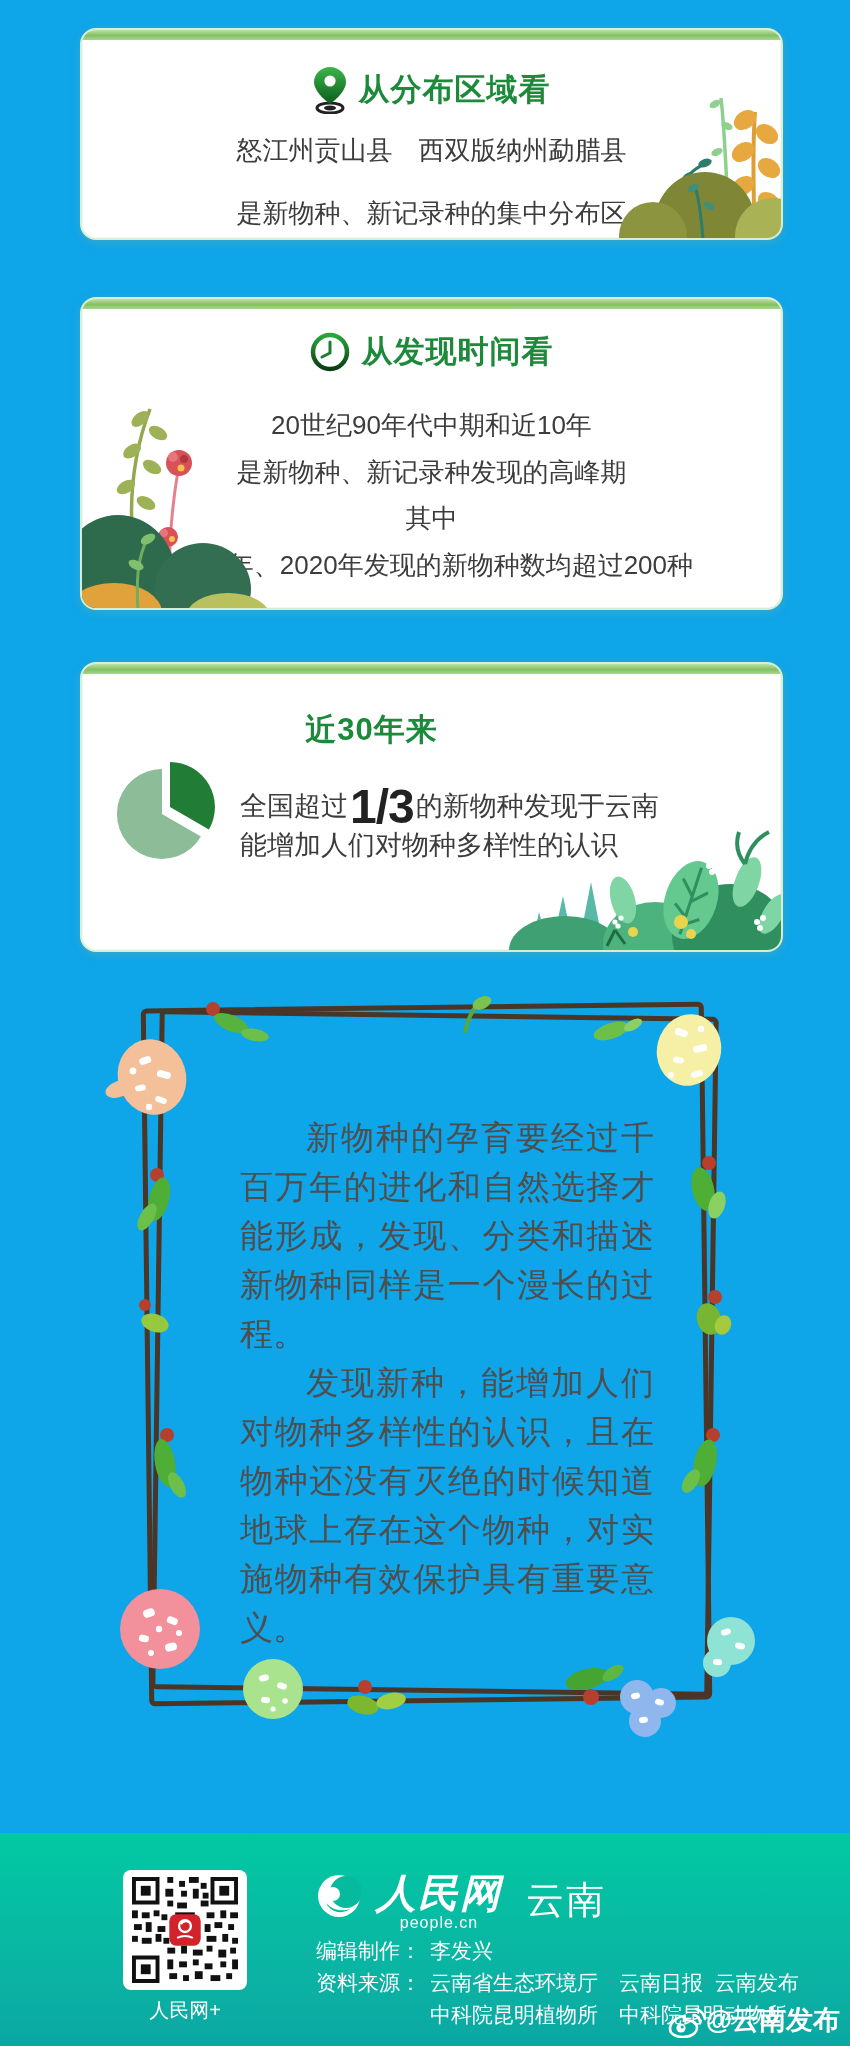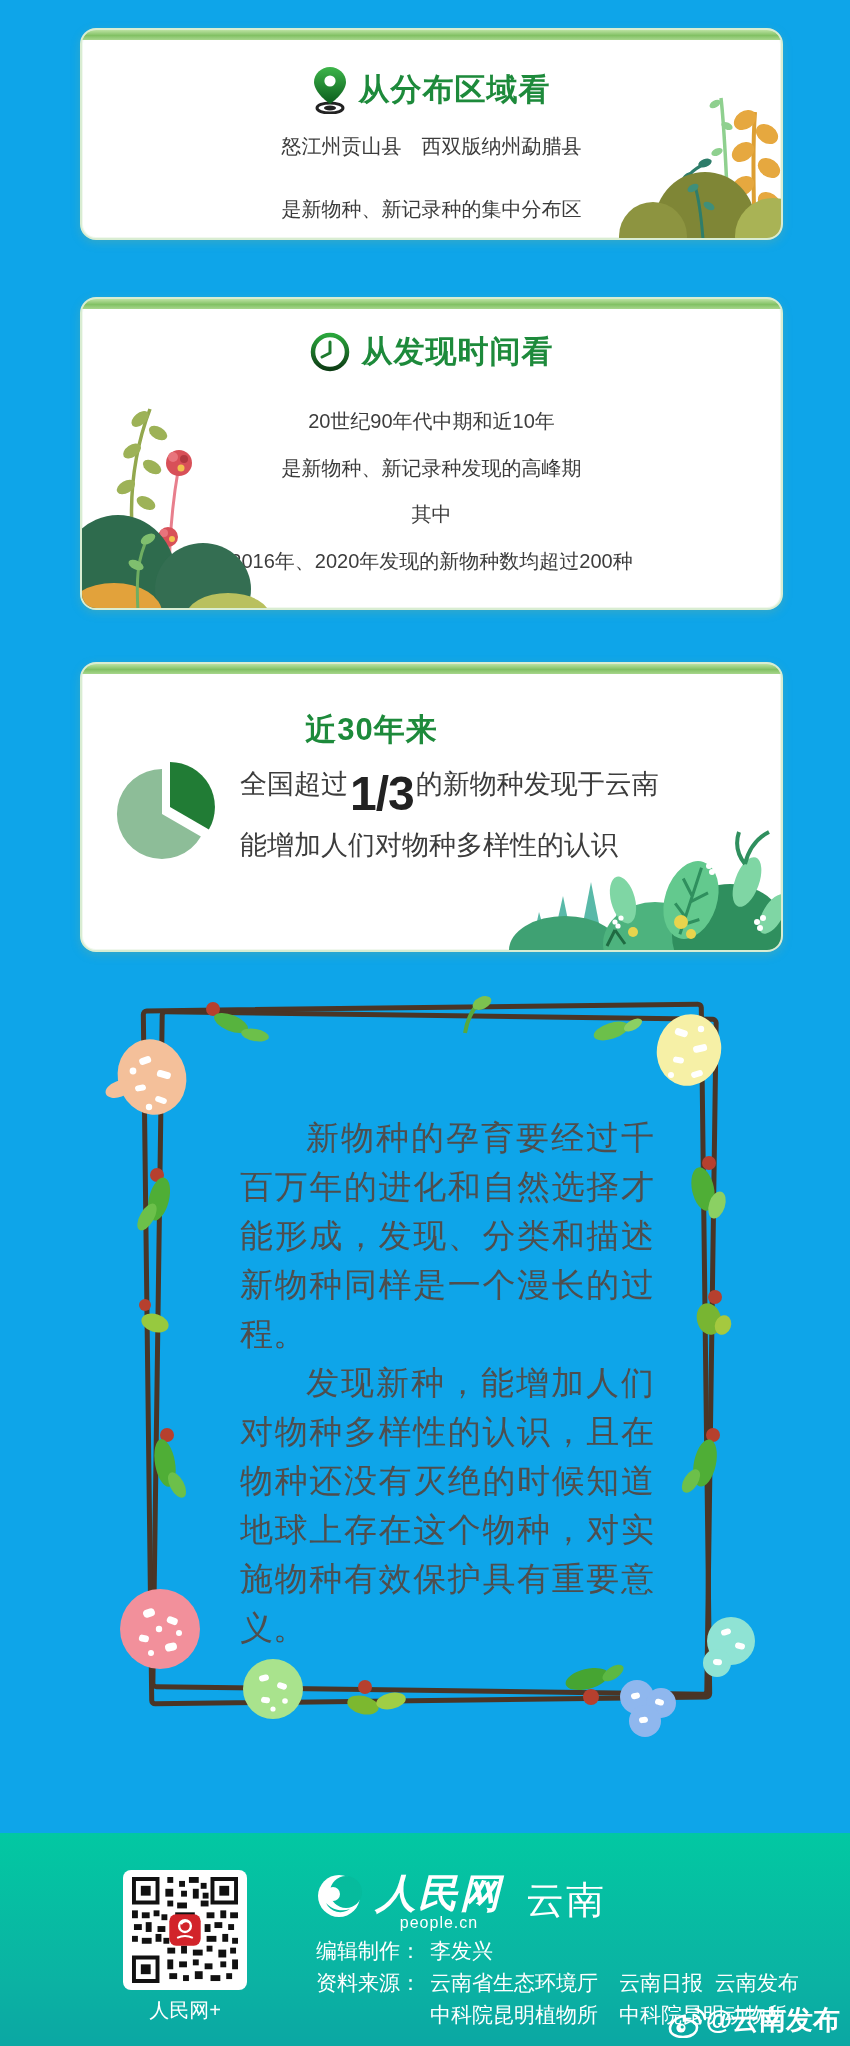--- a/index.html
+++ b/index.html
@@ -22,29 +22,29 @@
     background:linear-gradient(180deg,#bce2a2 0%,#82c164 55%,#a7d68c 100%);
   }
   #card1 { top:28px;  height:212px; }
   #card2 { top:297px; height:313px; }
   #card3 { top:662px; height:290px; }
   .title-row {
     position:absolute; left:0; width:100%;
     display:flex; justify-content:center; align-items:center; gap:12px;
   }
   .card-title { font-size:31px; font-weight:bold; color:#1d8a3b; letter-spacing:1px; }
-  .card-line { position:absolute; left:0; width:100%; text-align:center; font-size:20px; color:#3c3c3c; }
+  .card-line { position:absolute; left:0; width:100%; text-align:center; font-size:26px; color:#3c3c3c; }
   #card1 .title-row { top:36px; }
   .c1-l0 { top:103px; } .c1-l1 { top:166px; }
   #card2 .title-row { top:32px; }
   .c2-l0 { top:109px; } .c2-l1 { top:156px; } .c2-l2 { top:202px; } .c2-l3 { top:249px; }
   #card3 .title-row { top:45px; left:-60px;text-align:right; }
   .stat-line1 {
-    position:absolute; left:158px; top:102px; height:56px;
-    display:flex; align-items:flex-start; font-size:27px; color:#3c3c3c;
+    position:absolute; left:158px; top:114px; height:56px;
+    display:flex; align-items:center; font-size:27px; color:#3c3c3c;
   }
   .stat-big { font-size:48px; font-weight:bold; color:#222; font-family:"Liberation Sans",sans-serif; letter-spacing:-1px; padding:0 2px; }
   .stat-line2 { position:absolute; left:158px; top:163px; font-size:27px; color:#3c3c3c; }
   .pie-wrap { position:absolute; left:22px; top:92px; width:125px; height:125px; }
   .plant { position:absolute; pointer-events:none; }
   
   .note-frame { position:absolute; left:145px; top:1005px; width:573px; height:700px; }
   .frame-rect { position:absolute; border:5px solid #4a3526; border-radius:6px; }
   .frame-rect.r1 { inset:8px 4px 12px 10px;  transform:rotate(.8deg); }
   .frame-rect.r2 { inset:0 10px 2px 0;       transform:rotate(-.7deg); }

